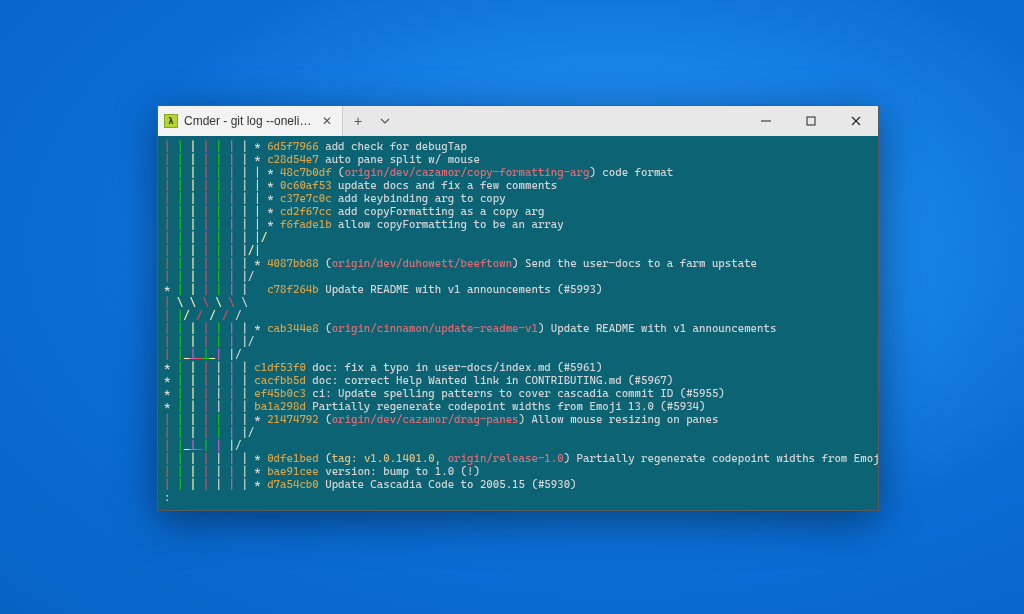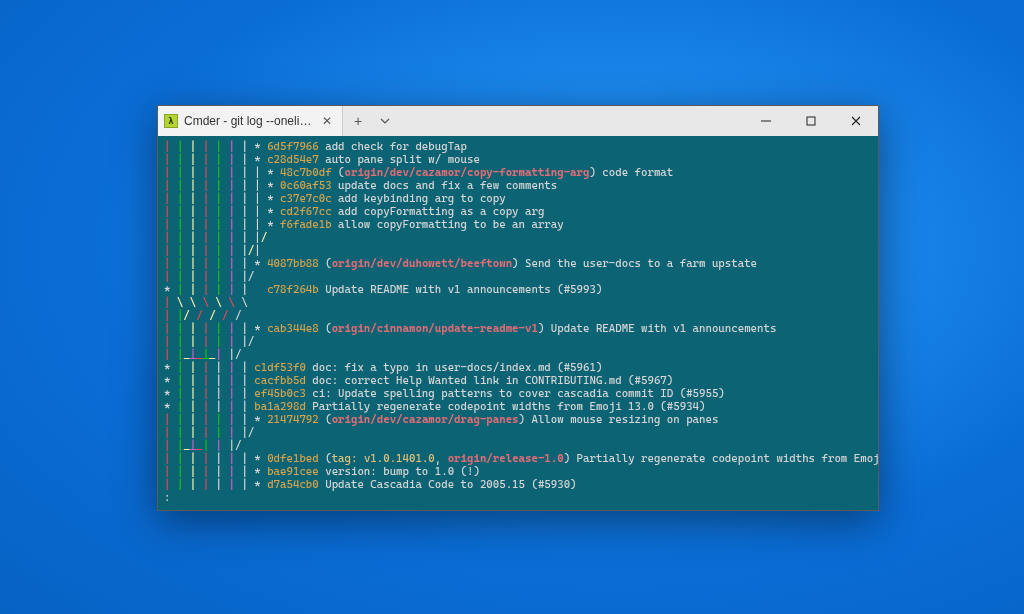--- a/index.html
+++ b/index.html
@@ -87,21 +87,21 @@
     white-space: pre;
   }
 
   
   .c-red     { color: #e74856; }
   .c-grn     { color: #16c60c; }
   .c-yel     { color: #f9f1a5; }
   .c-mag     { color: #d160c4; }
   .c-wht     { color: #d6d6d6; }
   .c-hash    { color: #d6a34b; }
-  .c-ref     { color: #e06c75; font-weight: bold; }
+  .c-ref     { color: #e06c75; }
   .c-tag     { color: #e5c07b; margin-top: 23px; }
 
   .line { white-space: pre; }
 
 </style>
 </head>
 <body>
 
 <div class="window">
 

